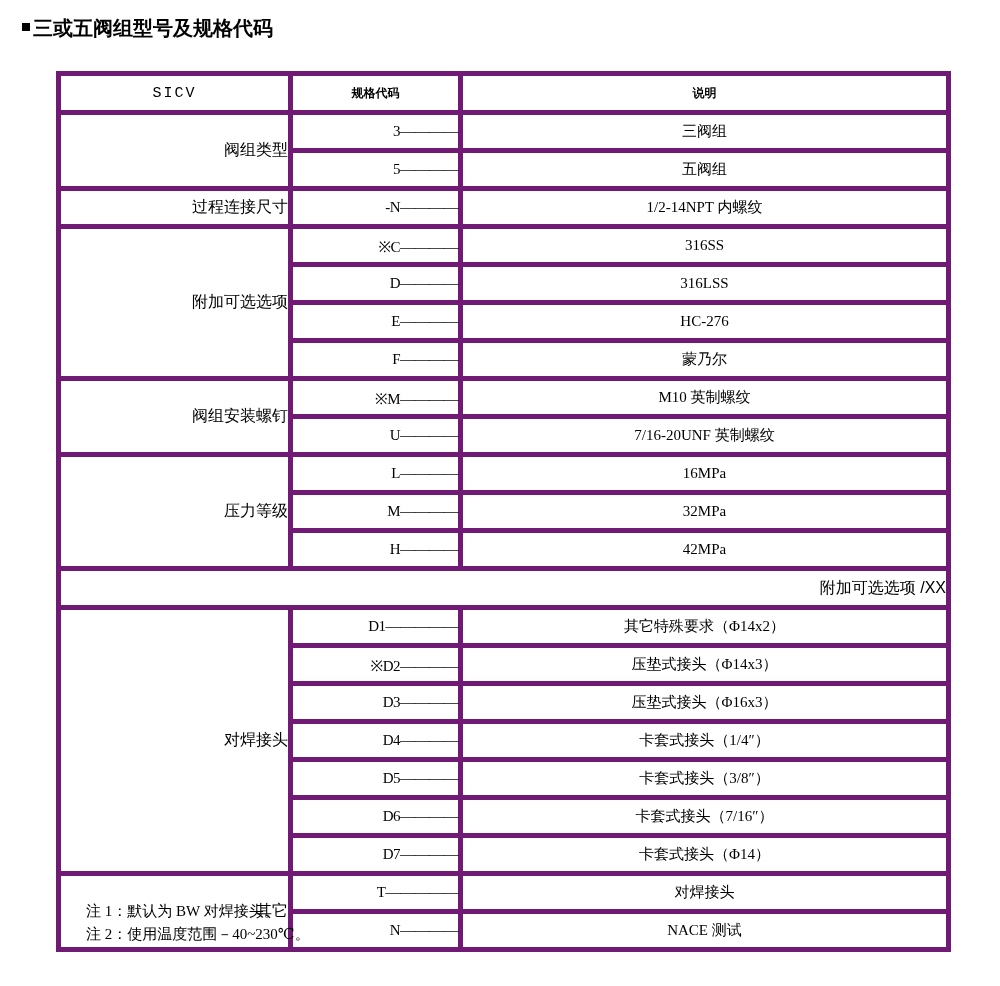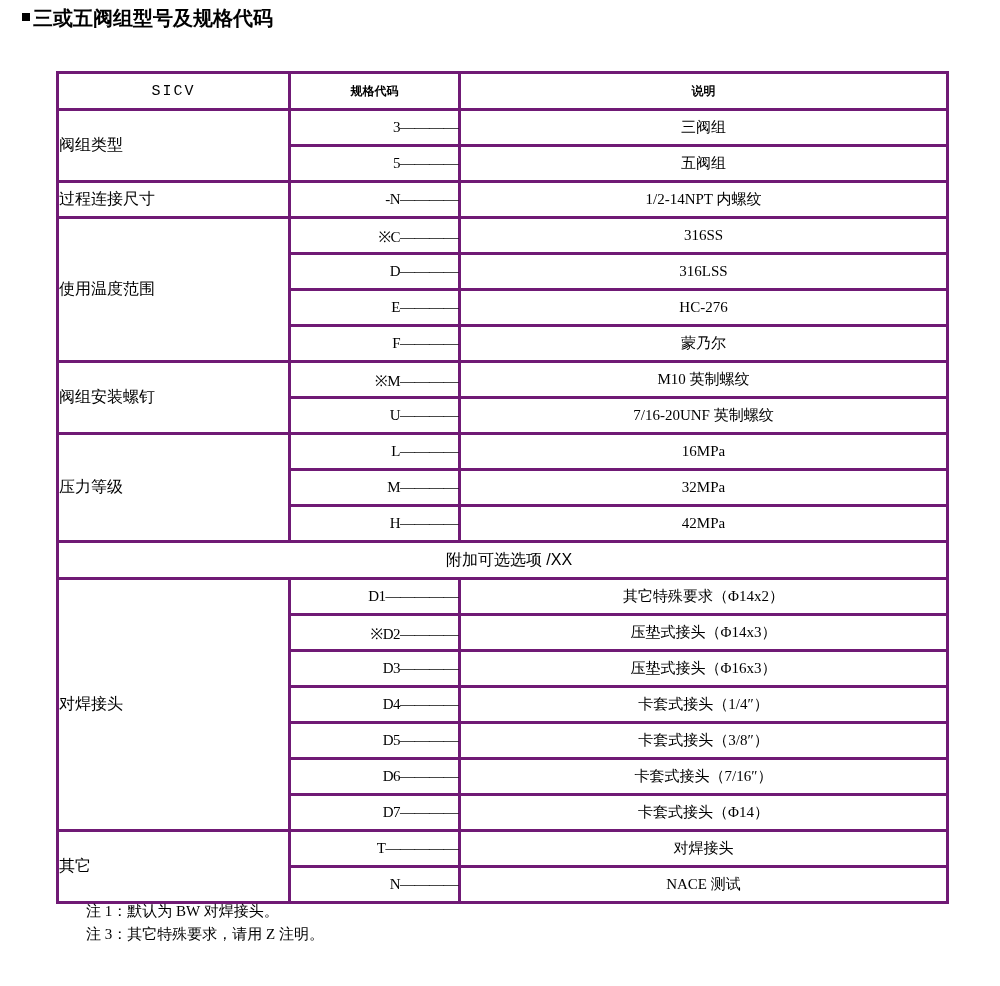--- a/index.html
+++ b/index.html
@@ -18,21 +18,21 @@
     position: relative;
     width: 1000px;
     height: 986px;
     box-sizing: border-box;
   }
 
   
   .title-row {
     position: absolute;
     left: 22px;
-    top: 8px;
+    top: 18px;
     display: flex;
     align-items: center;
     gap: 3px;
   }
   .title-bullet {
     width: 8px;
     height: 8px;
     background: #000;
     display: inline-block;
     margin-bottom: 2px;
@@ -49,21 +49,21 @@
   
   .spec-table {
     position: absolute;
     left: 56px;
     top: 71px;
     width: 890px;
     border-collapse: collapse;
     table-layout: fixed;
   }
   .spec-table td, .spec-table th {
-    border: 3px solid #701a75;
+    border: 5px solid #701a75;
     padding: 0;
     font-weight: normal;
     vertical-align: middle;
   }
   .col-cat   { width: 232px; }
   .col-code  { width: 170px; }
   .col-desc  { width: 488px; }
 
   .hdr-cell {
     height: 34px;
@@ -76,21 +76,21 @@
     font-weight: bold;
     font-size: 12px;
   }
   .hdr-cell.latin {
     font-family: "Liberation Mono", "DejaVu Sans Mono", monospace;
     letter-spacing: 2px;
     font-size: 15px;
   }
 
   .cat-cell {
-    text-align: left;
+    text-align: right;
     font-family: "Liberation Sans", "DejaVu Sans", sans-serif;
     font-weight: bold;
     font-size: 16px;
   }
 
   .code-cell {
     height: 33px;
     text-align: right;
     padding-right: 9px;
     font-size: 15px;
@@ -103,21 +103,21 @@
     height: 33px;
     text-align: center;
     padding-left: 11px;
     font-size: 15px;
     font-family: "Liberation Serif", "DejaVu Serif", serif;
     white-space: nowrap;
   }
 
   .optional-row td {
     height: 34px;
-    text-align: center;
+    text-align: right;
     padding-left: 13px;
     font-size: 16px;
     font-family: "Liberation Sans", "DejaVu Sans", sans-serif;
     font-weight: normal;
   }
 
   
   .notes {
     position: absolute;
     left: 86px;
@@ -160,21 +160,21 @@
         <tr>
           <td class="code-cell">5————</td>
           <td class="desc-cell">五阀组</td>
         </tr>
         <tr>
           <td class="cat-cell" rowspan="1">过程连接尺寸</td>
           <td class="code-cell">-N————</td>
           <td class="desc-cell">1/2-14NPT 内螺纹</td>
         </tr>
         <tr>
-          <td class="cat-cell" rowspan="4">使用温度范围</td>
+          <td class="cat-cell" rowspan="4">附加可选选项</td>
           <td class="code-cell">※C————</td>
           <td class="desc-cell">316SS</td>
         </tr>
         <tr>
           <td class="code-cell">D————</td>
           <td class="desc-cell">316LSS</td>
         </tr>
         <tr>
           <td class="code-cell">E————</td>
           <td class="desc-cell">HC-276</td>
@@ -244,16 +244,16 @@
         </tr>
         <tr>
           <td class="code-cell">N————</td>
           <td class="desc-cell">NACE 测试</td>
         </tr>
       </tbody>
   </table>
 
   <div class="notes">
       <div class="note-line">注 1：默认为 BW 对焊接头。</div>
-      <div class="note-line">注 3：其它特殊要求，请用 Z 注明。</div>
+      <div class="note-line">注 2：使用温度范围－40~230℃。</div>
     </div>
 
 </div>
 
 </body></html>

